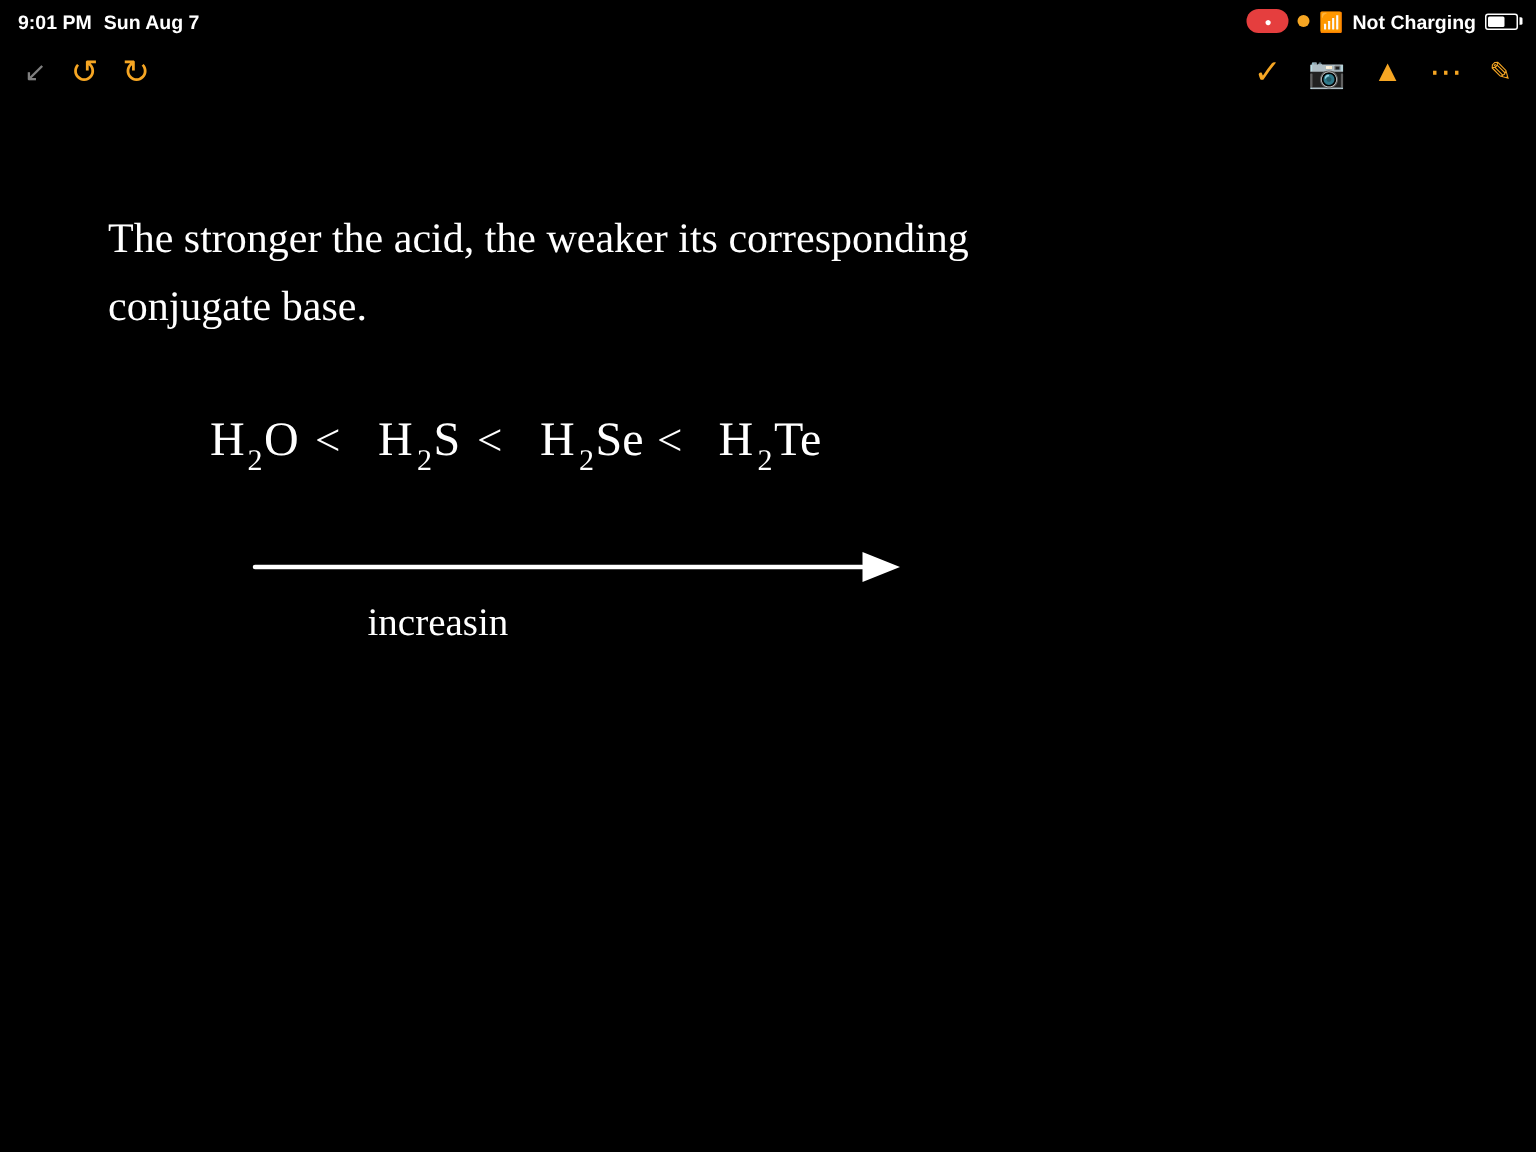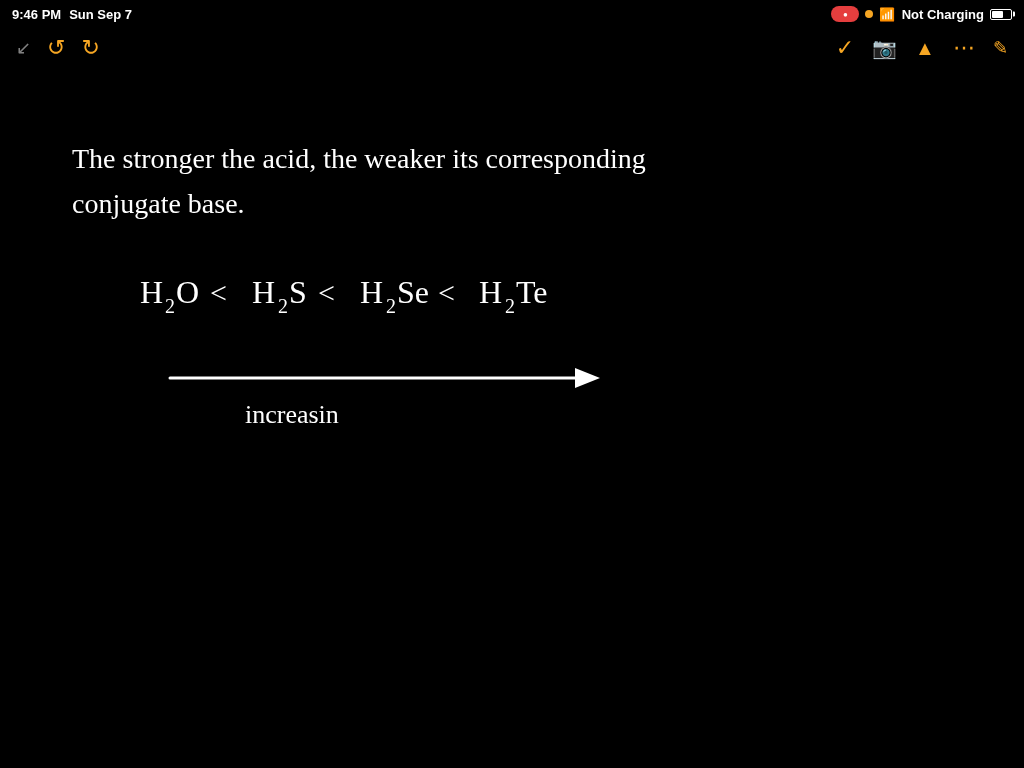--- a/index.html
+++ b/index.html
@@ -148,22 +148,22 @@
       left: 0;
       width: 100%;
       height: 100%;
     }
   </style>
 </head>
 <body>
 
 <div id="status-bar">
   <div id="status-left">
-    <span>9:46 PM</span>
-    <span>Sun Sep 7</span>
+    <span>9:01 PM</span>
+    <span>Sun Aug 7</span>
   </div>
   <div id="status-right">
     <div class="recording-dot">
       <span style="font-size:8px;">●</span>
     </div>
     <div class="orange-dot"></div>
     <span class="wifi-icon">📶</span>
     <span>Not Charging</span>
     <div class="battery-area">
       <div class="battery-body">

